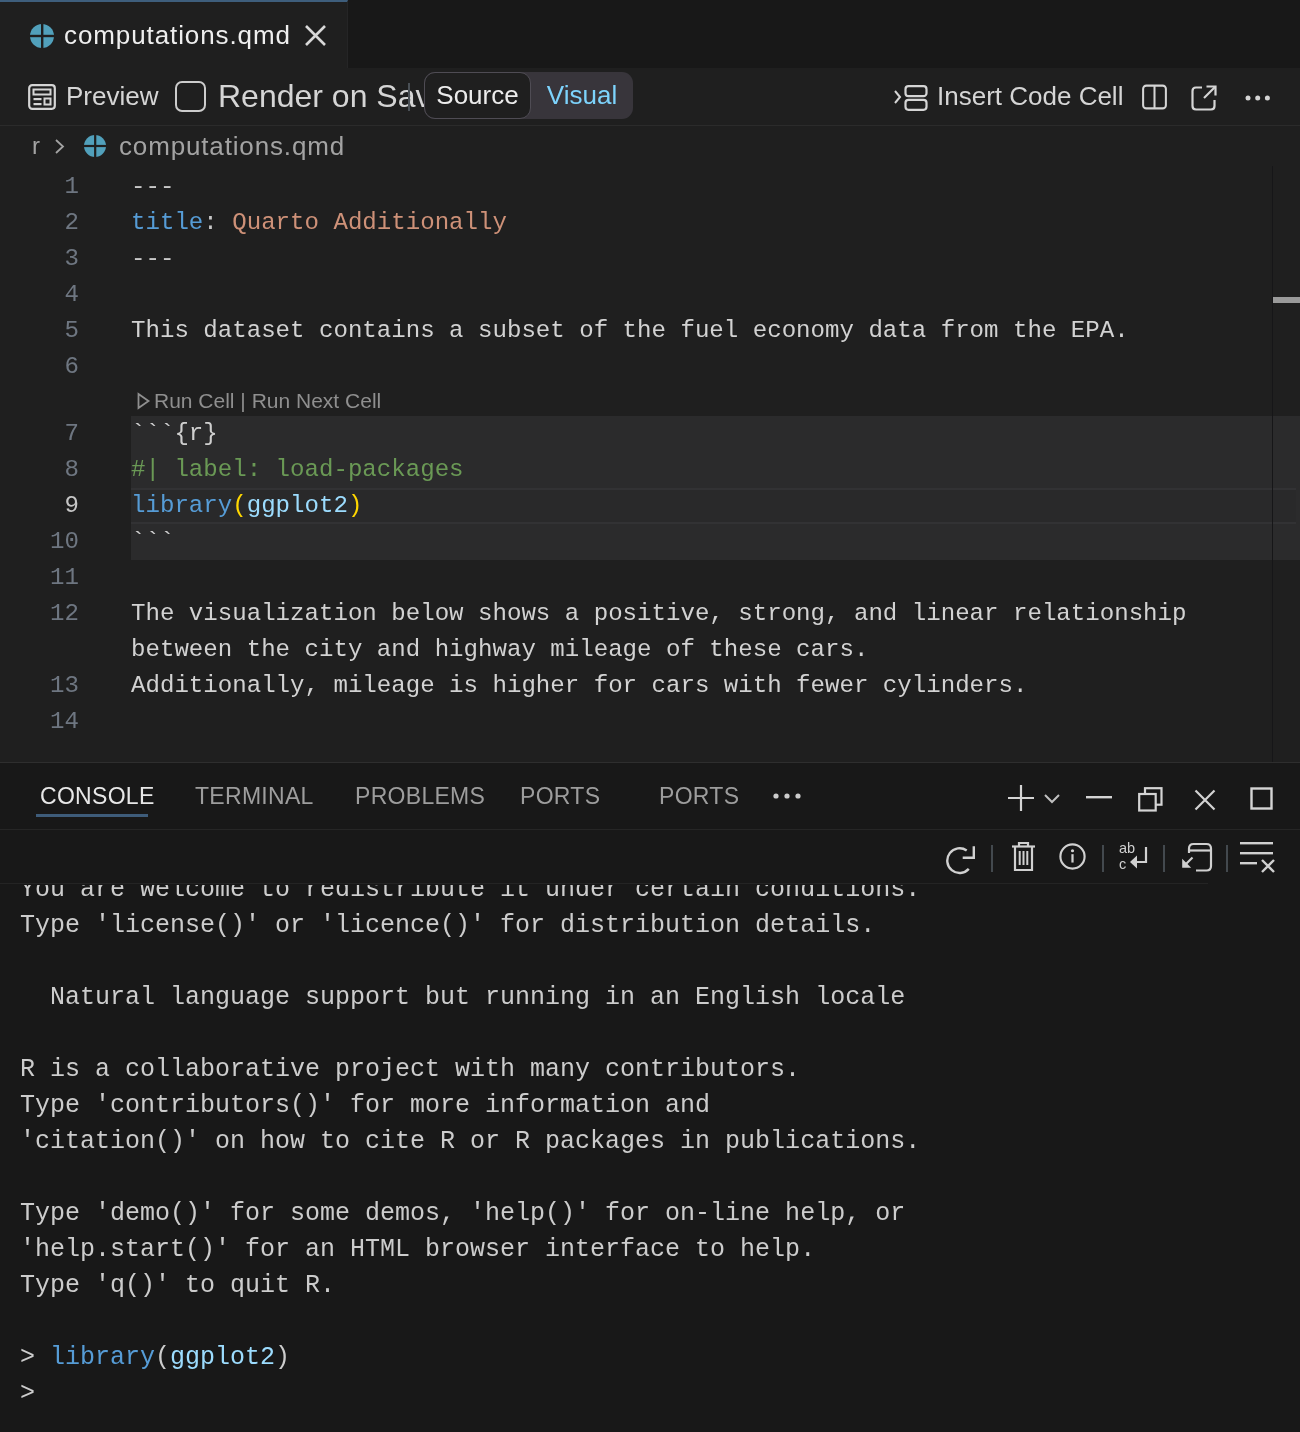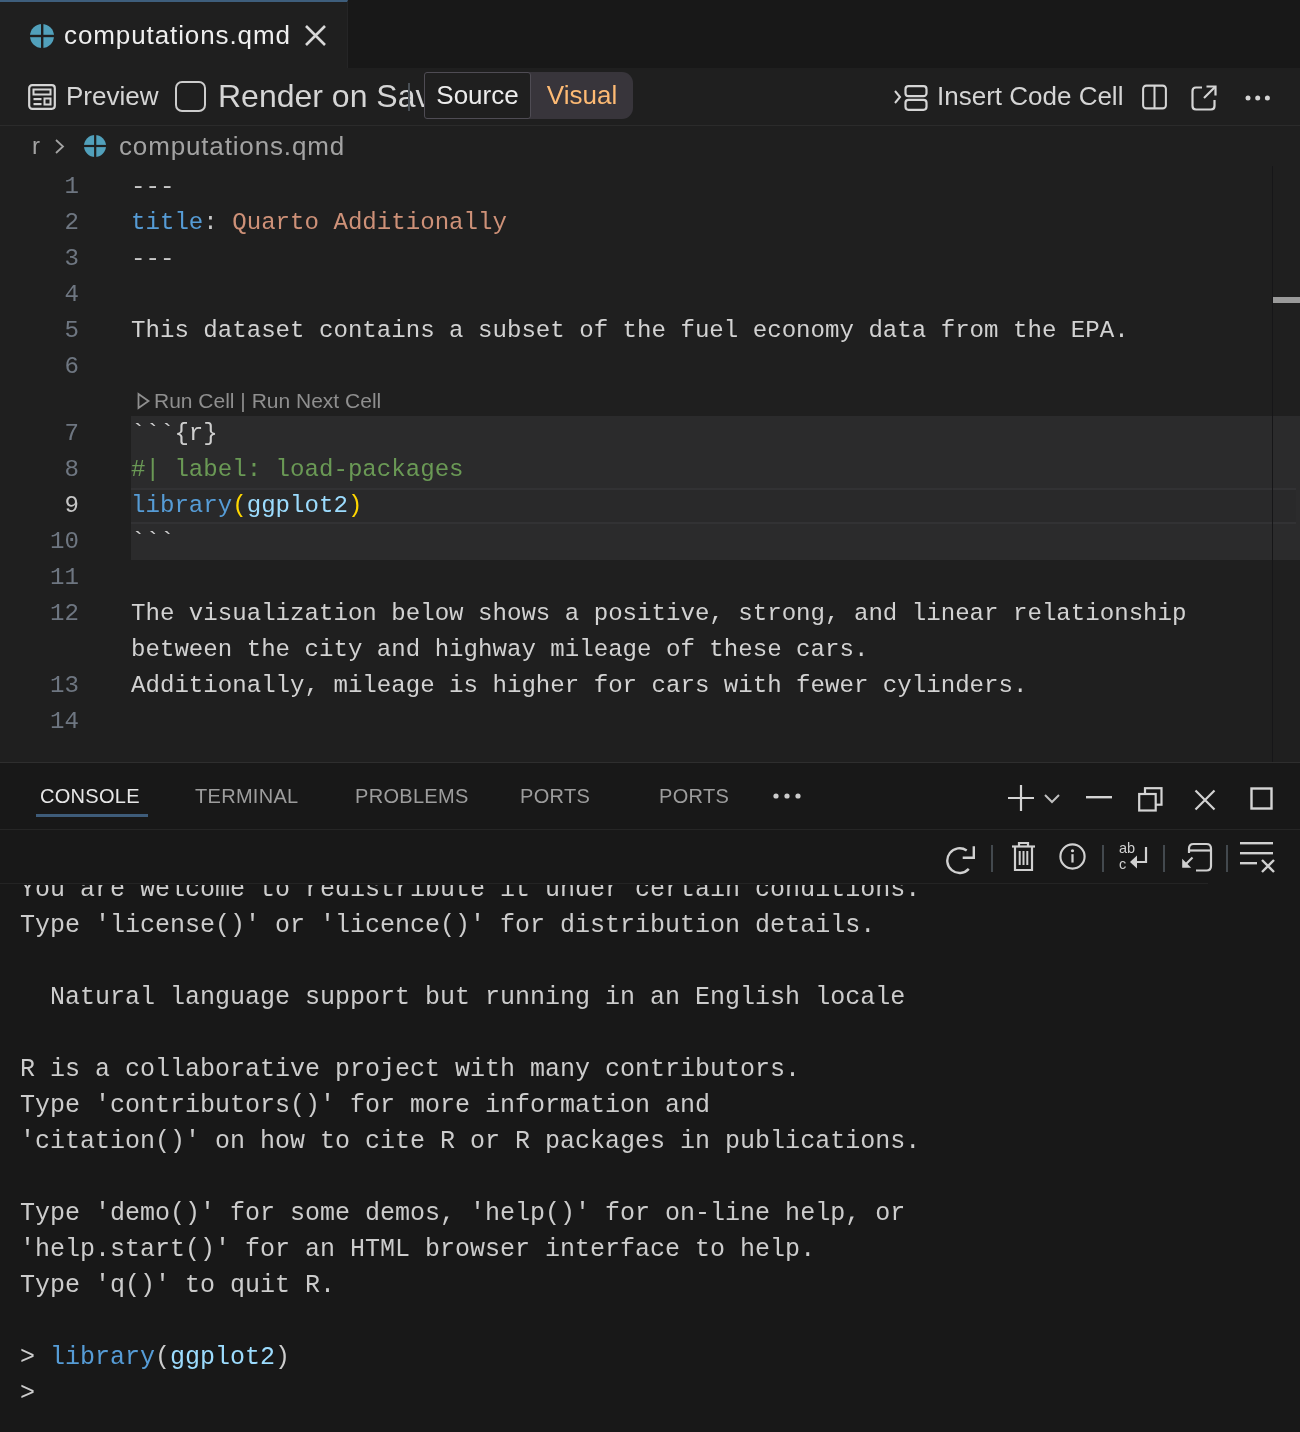--- a/index.html
+++ b/index.html
@@ -17,25 +17,25 @@
 
   
   #toolbar { left:0; top:68px; width:1300px; height:58px; background:#1f1f1f;
              border-bottom:1px solid #2b2b2b; }
   .tbtext { top:0; height:57px; line-height:57px; font-size:26px; color:#d5d5d5; }
   #checkbox { left:175px; top:13px; width:31px; height:31px; border:2.5px solid #cccccc;
               border-radius:7px; background:transparent; }
   #tbsep { left:408px; top:15px; width:2px; height:28px; background:#4a5056; }
   #segctl { left:424px; top:4px; width:209px; height:47px; background:#38353b; border-radius:11px; }
   #segsrc { left:0px; top:0px; width:107px; height:47px; background:#1f1f1f;
-            border:1px solid #4f4c54; border-radius:3px; }
+            border:1px solid #4f4c54; border-radius:11px; }
   #segsrc span, #segvis span { display:block; text-align:center; font-size:26px; }
   #segsrc span { line-height:45px; color:#ececec; }
   #segvis { left:107px; top:0; width:102px; height:47px; }
-  #segvis span { line-height:47px; color:#fdba74; }
+  #segvis span { line-height:47px; color:#7dd3fc; }
 
   
   #crumbs { left:0; top:126px; width:1300px; height:40px; background:#1f1f1f; }
   .crumbtext { top:0; height:40px; line-height:40px; font-size:24px; color:#a3a3a3; }
   #crumbfile { font-size:26px; letter-spacing:0.85px; }
 
   
   #editor { left:0; top:166px; width:1300px; height:596px; background:#1f1f1f; overflow:hidden; }
   #cellbg { left:131px; top:250px; width:1169px; height:144px; background:#2b2b2c; }
   #curline { left:131px; top:322px; width:1165px; height:36px; background:#29292a;
@@ -44,21 +44,21 @@
          color:#6e7681; }
   .cl  { left:131px; font-size:24.1px; line-height:36px; color:#cccccc; }
   #ruler { left:1272px; top:0; width:1px; height:596px; background:#161618; }
   #scrolldeco { left:1273px; top:131px; width:27px; height:6px; background:#9a9a9a; }
   #lens { left:136px; top:219px; height:31px; line-height:31px; font-size:21px; color:#8f8f8f; }
 
   
   #paneltop { left:0; top:762px; width:1300px; height:1px; background:#2e2e2e; }
   #panel { left:0; top:763px; width:1300px; height:669px; background:#181818; }
   #ptabs { left:0; top:0; width:1300px; height:67px; border-bottom:1px solid #262626; }
-  .ptab { top:0; height:67px; line-height:67px; font-size:20px; color:#9d9d9d; letter-spacing:0.3px;text-align:center; }
+  .ptab { top:0; height:67px; line-height:67px; font-size:23px; color:#9d9d9d; letter-spacing:0.3px;text-align:center; }
   #consoleul { left:36px; top:51px; width:112px; height:3px; background:#3e5c7a; }
   #ptools { left:0; top:68px; width:1208px; height:53px; border-bottom:1px solid #242424; }
   .isep { top:14px; width:2px; height:27px; background:#43494e; }
   #pcontent { left:0; top:122px; width:1300px; height:547px; overflow:hidden; }
   .con { left:20px; font-size:25px; line-height:36px; color:#cccccc; }
 
   .c-blue { color:#569cd6; } .c-lblue { color:#9cdcfe; } .c-orange { color:#ce9178; }
   .c-green { color:#6a9955; } .c-gold { color:#ffd700; } .c-gray { color:#c8c8c8; }
   .c-white { color:#d2d2d2; }
 </style>

